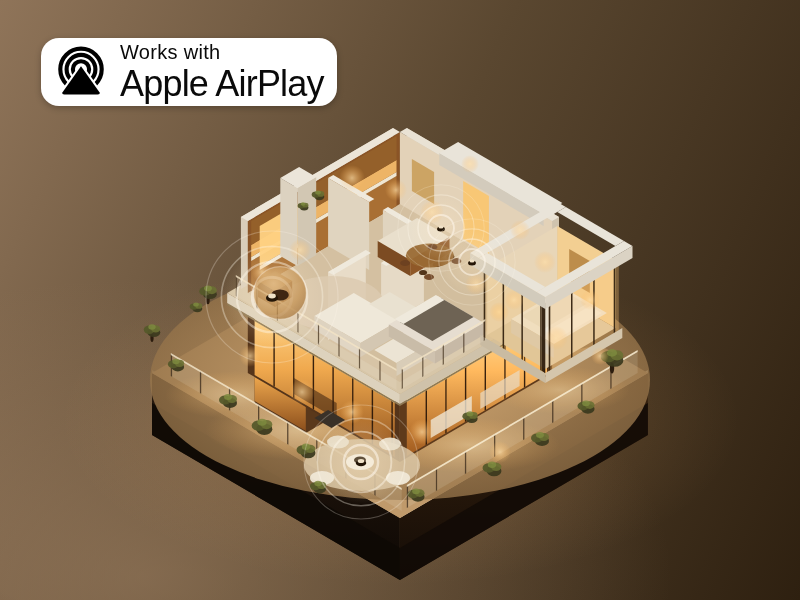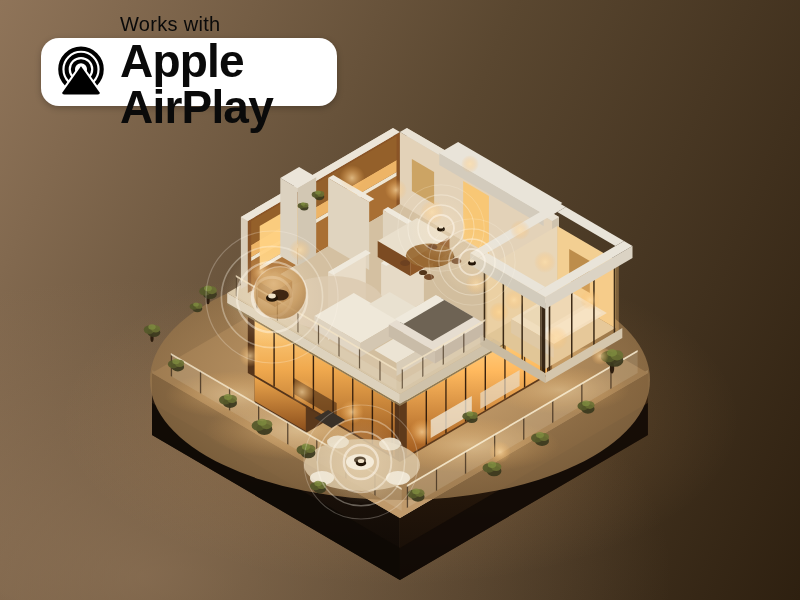--- a/index.html
+++ b/index.html
@@ -11,21 +11,21 @@
   }
   .stage::after{content:"";position:absolute;inset:0;pointer-events:none;
     background:radial-gradient(140% 120% at 50% 40%, rgba(0,0,0,0) 60%, rgba(20,12,5,.35) 100%);}
   svg.scene{position:absolute;left:0;top:0;}
   .badge{position:absolute;left:41px;top:38px;width:296px;height:68px;
     background:var(--badge-bg,#fff);border-radius:18px;display:flex;align-items:center;
     box-shadow:0 2px 6px rgba(0,0,0,.25);z-index:5;}
   .badge .ic{width:54px;height:54px;margin-left:13px;flex:0 0 auto;}
   .badge .tx{margin-left:12px;color:var(--badge-text,#0a0a0a);line-height:1;}
   .badge .l1{font-size:20px;letter-spacing:.3px;font-weight:400;margin-bottom:4px;}
-  .badge .l2{font-size:46px;font-weight:700;letter-spacing:-.8px;}
+  .badge .l2{font-size:36px;font-weight:400;letter-spacing:-.8px;}
 </style>
 </head>
 <body>
 
 <div class="stage">
 
   <svg class="scene" width="800" height="600" viewBox="0 0 800 600" aria-hidden="true">
     <defs>
       <linearGradient id="gv" x1="0" y1="0" x2="0" y2="1">
         <stop offset="0" stop-color="#ffd488"></stop>

